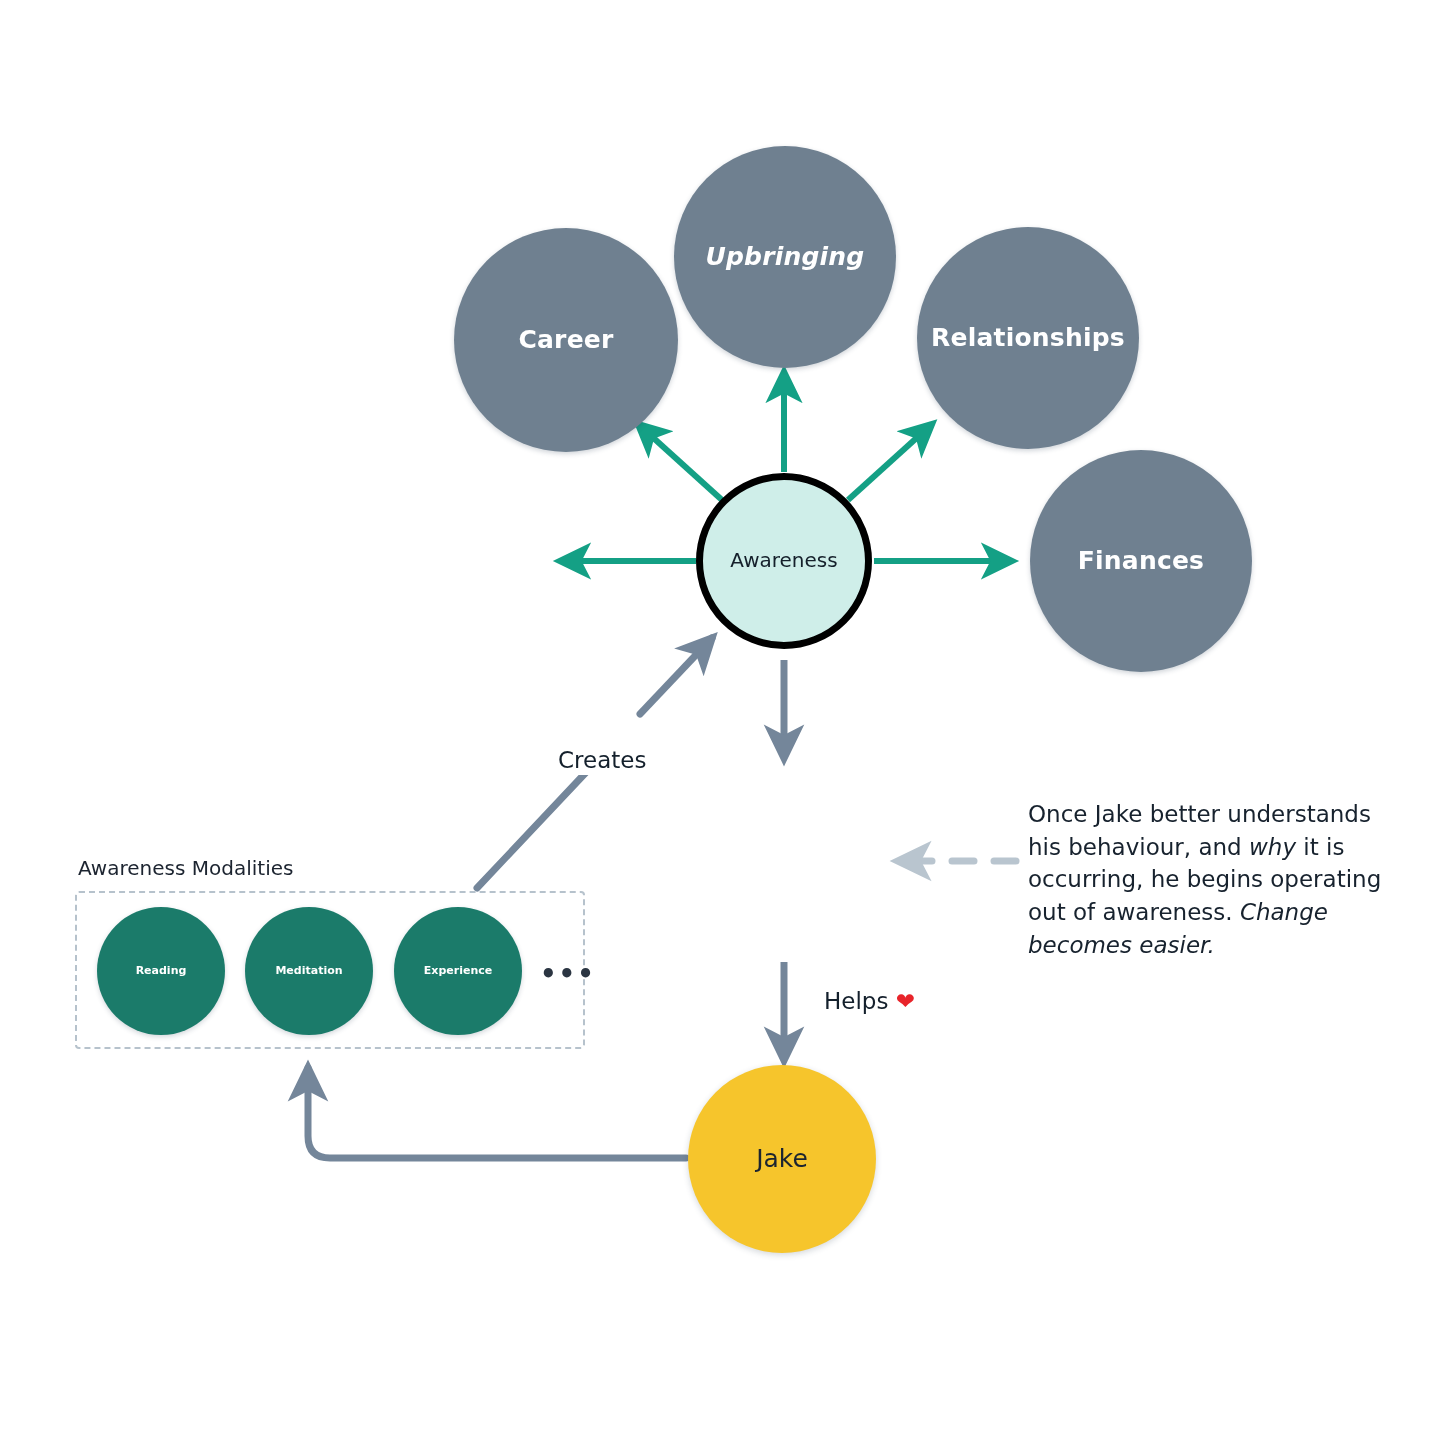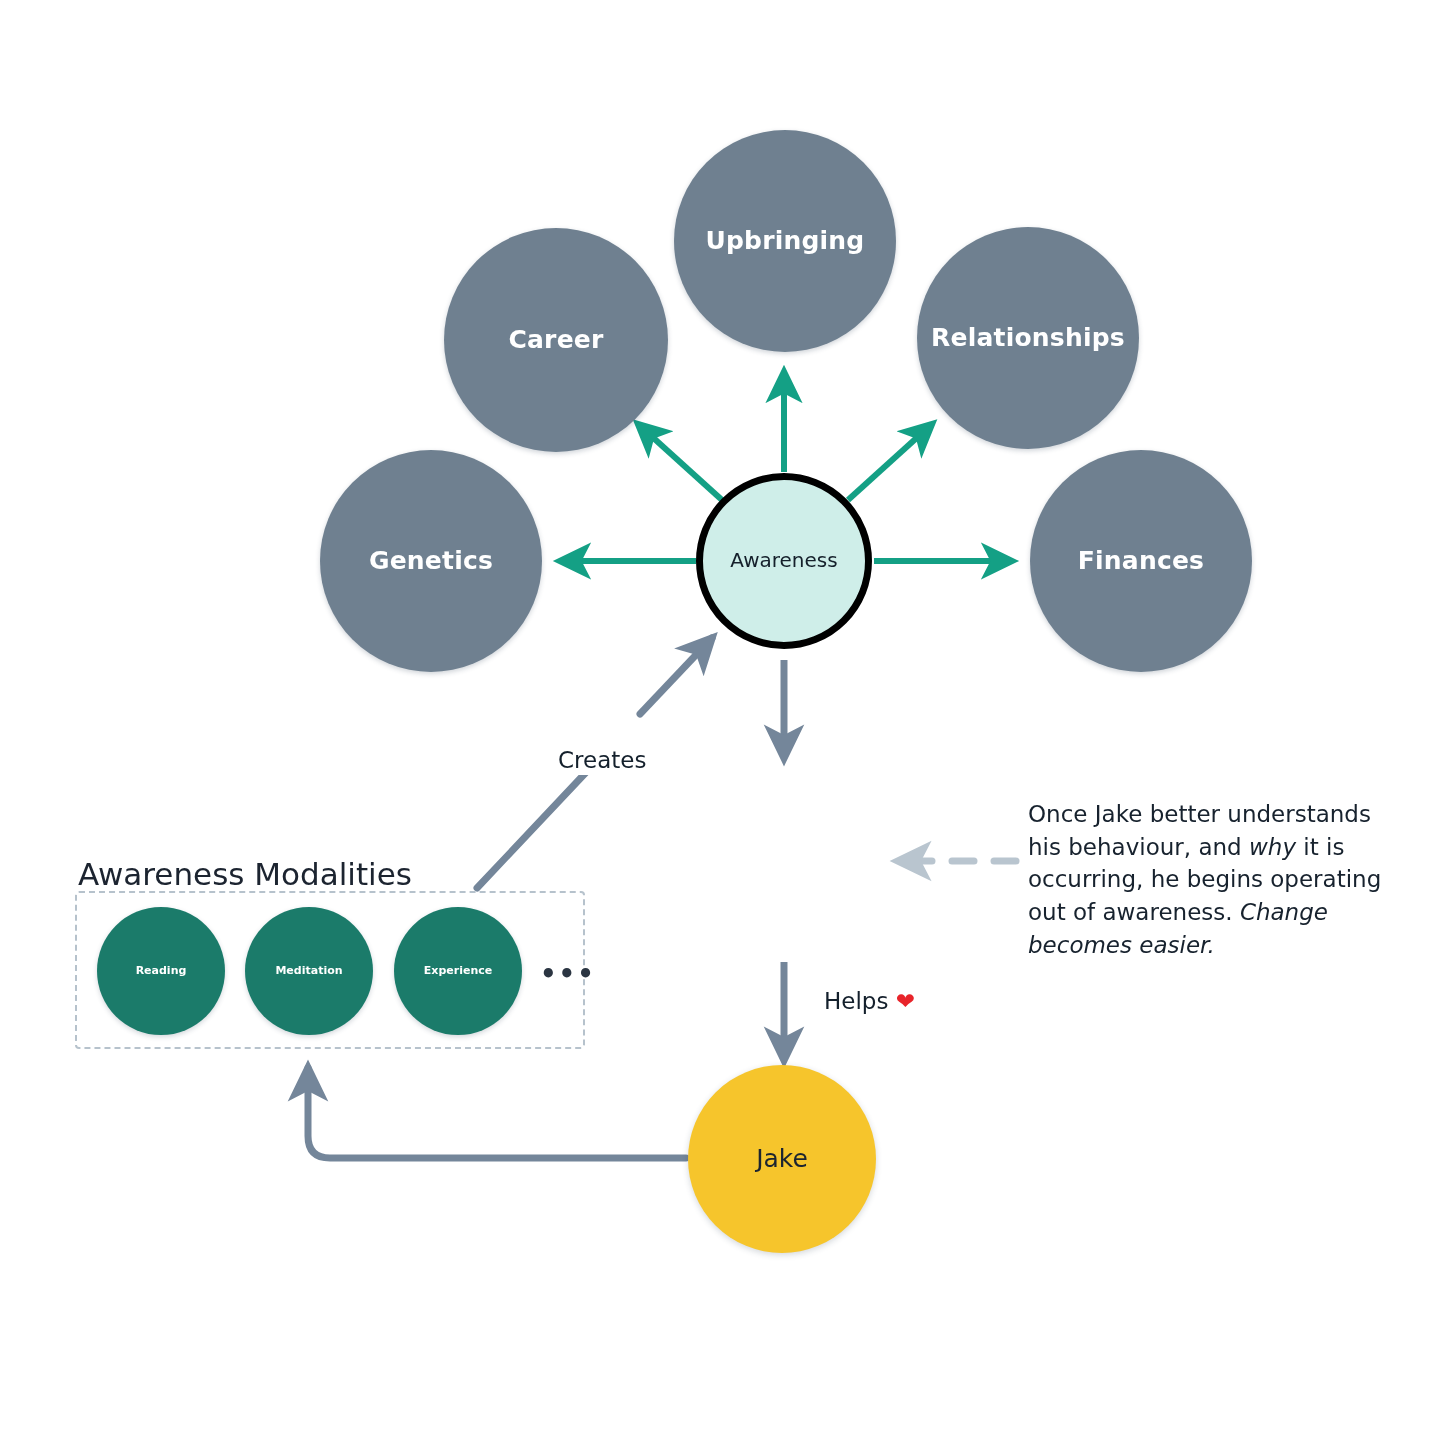--- a/index.html
+++ b/index.html
@@ -76,21 +76,21 @@
     box-shadow: 0 2px 5px rgba(40,60,80,0.20);
   }
   .group-box {
     position: absolute;
     border: 2px dashed #b6c2cc;
     border-radius: 4px;
     box-sizing: border-box;
   }
   .group-title {
     position: absolute;
-    font-size: 31px;
+    font-size: 20px;
     font-weight: 500;
     color: #1c2430;
     white-space: nowrap;
   }
   .ellipsis {
     position: absolute;
     font-size: 26px;
     font-weight: 700;
     color: #2b3542;
     letter-spacing: 2px;
@@ -152,35 +152,32 @@
     <g>
       <line x1="477" y1="888" x2="592" y2="766" stroke="#74869a" stroke-width="7" stroke-linecap="round"></line>
       <line x1="640" y1="714" x2="712" y2="638" stroke="#74869a" stroke-width="7" stroke-linecap="round" marker-end="url(#slateHead)"></line>
     </g>
 
     <path d="M 686 1158 L 330 1158 Q 308 1158 308 1136 L 308 1068" fill="none" stroke="#74869a" stroke-width="7" stroke-linecap="round" marker-end="url(#slateHead)"></path>
 
     <line x1="1016" y1="861" x2="898" y2="861" stroke="#b9c5cf" stroke-width="7" stroke-linecap="round" stroke-dasharray="22 20" marker-end="url(#dashHead)"></line>
   </svg>
 
-  <div class="node ctx" style="left:444px; top:228px; width:224px; height:224px;">
+  <div class="node ctx" style="left:454px; top:228px; width:224px; height:224px;">
     <span class="node-label">Career</span>
   </div>
 
-  <div class="node ctx" style="left:674px; top:130px; width:222px; height:222px;">
+  <div class="node ctx" style="left:674px; top:146px; width:222px; height:222px;font-style:italic;">
     <span class="node-label">Upbringing</span>
   </div>
 
   <div class="node ctx" style="left:917px; top:227px; width:222px; height:222px;">
     <span class="node-label">Relationships</span>
   </div>
 
-  <div class="node ctx" style="left:320px; top:450px; width:222px; height:222px;">
-    <span class="node-label">Genetics</span>
-  </div>
 
   <div class="node ctx" style="left:1030px; top:450px; width:222px; height:222px;">
     <span class="node-label">Finances</span>
   </div>
 
   <div class="node awareness" style="left:696px; top:473px; width:176px; height:176px;">
     <span class="node-label">Awareness</span>
   </div>
 
 

